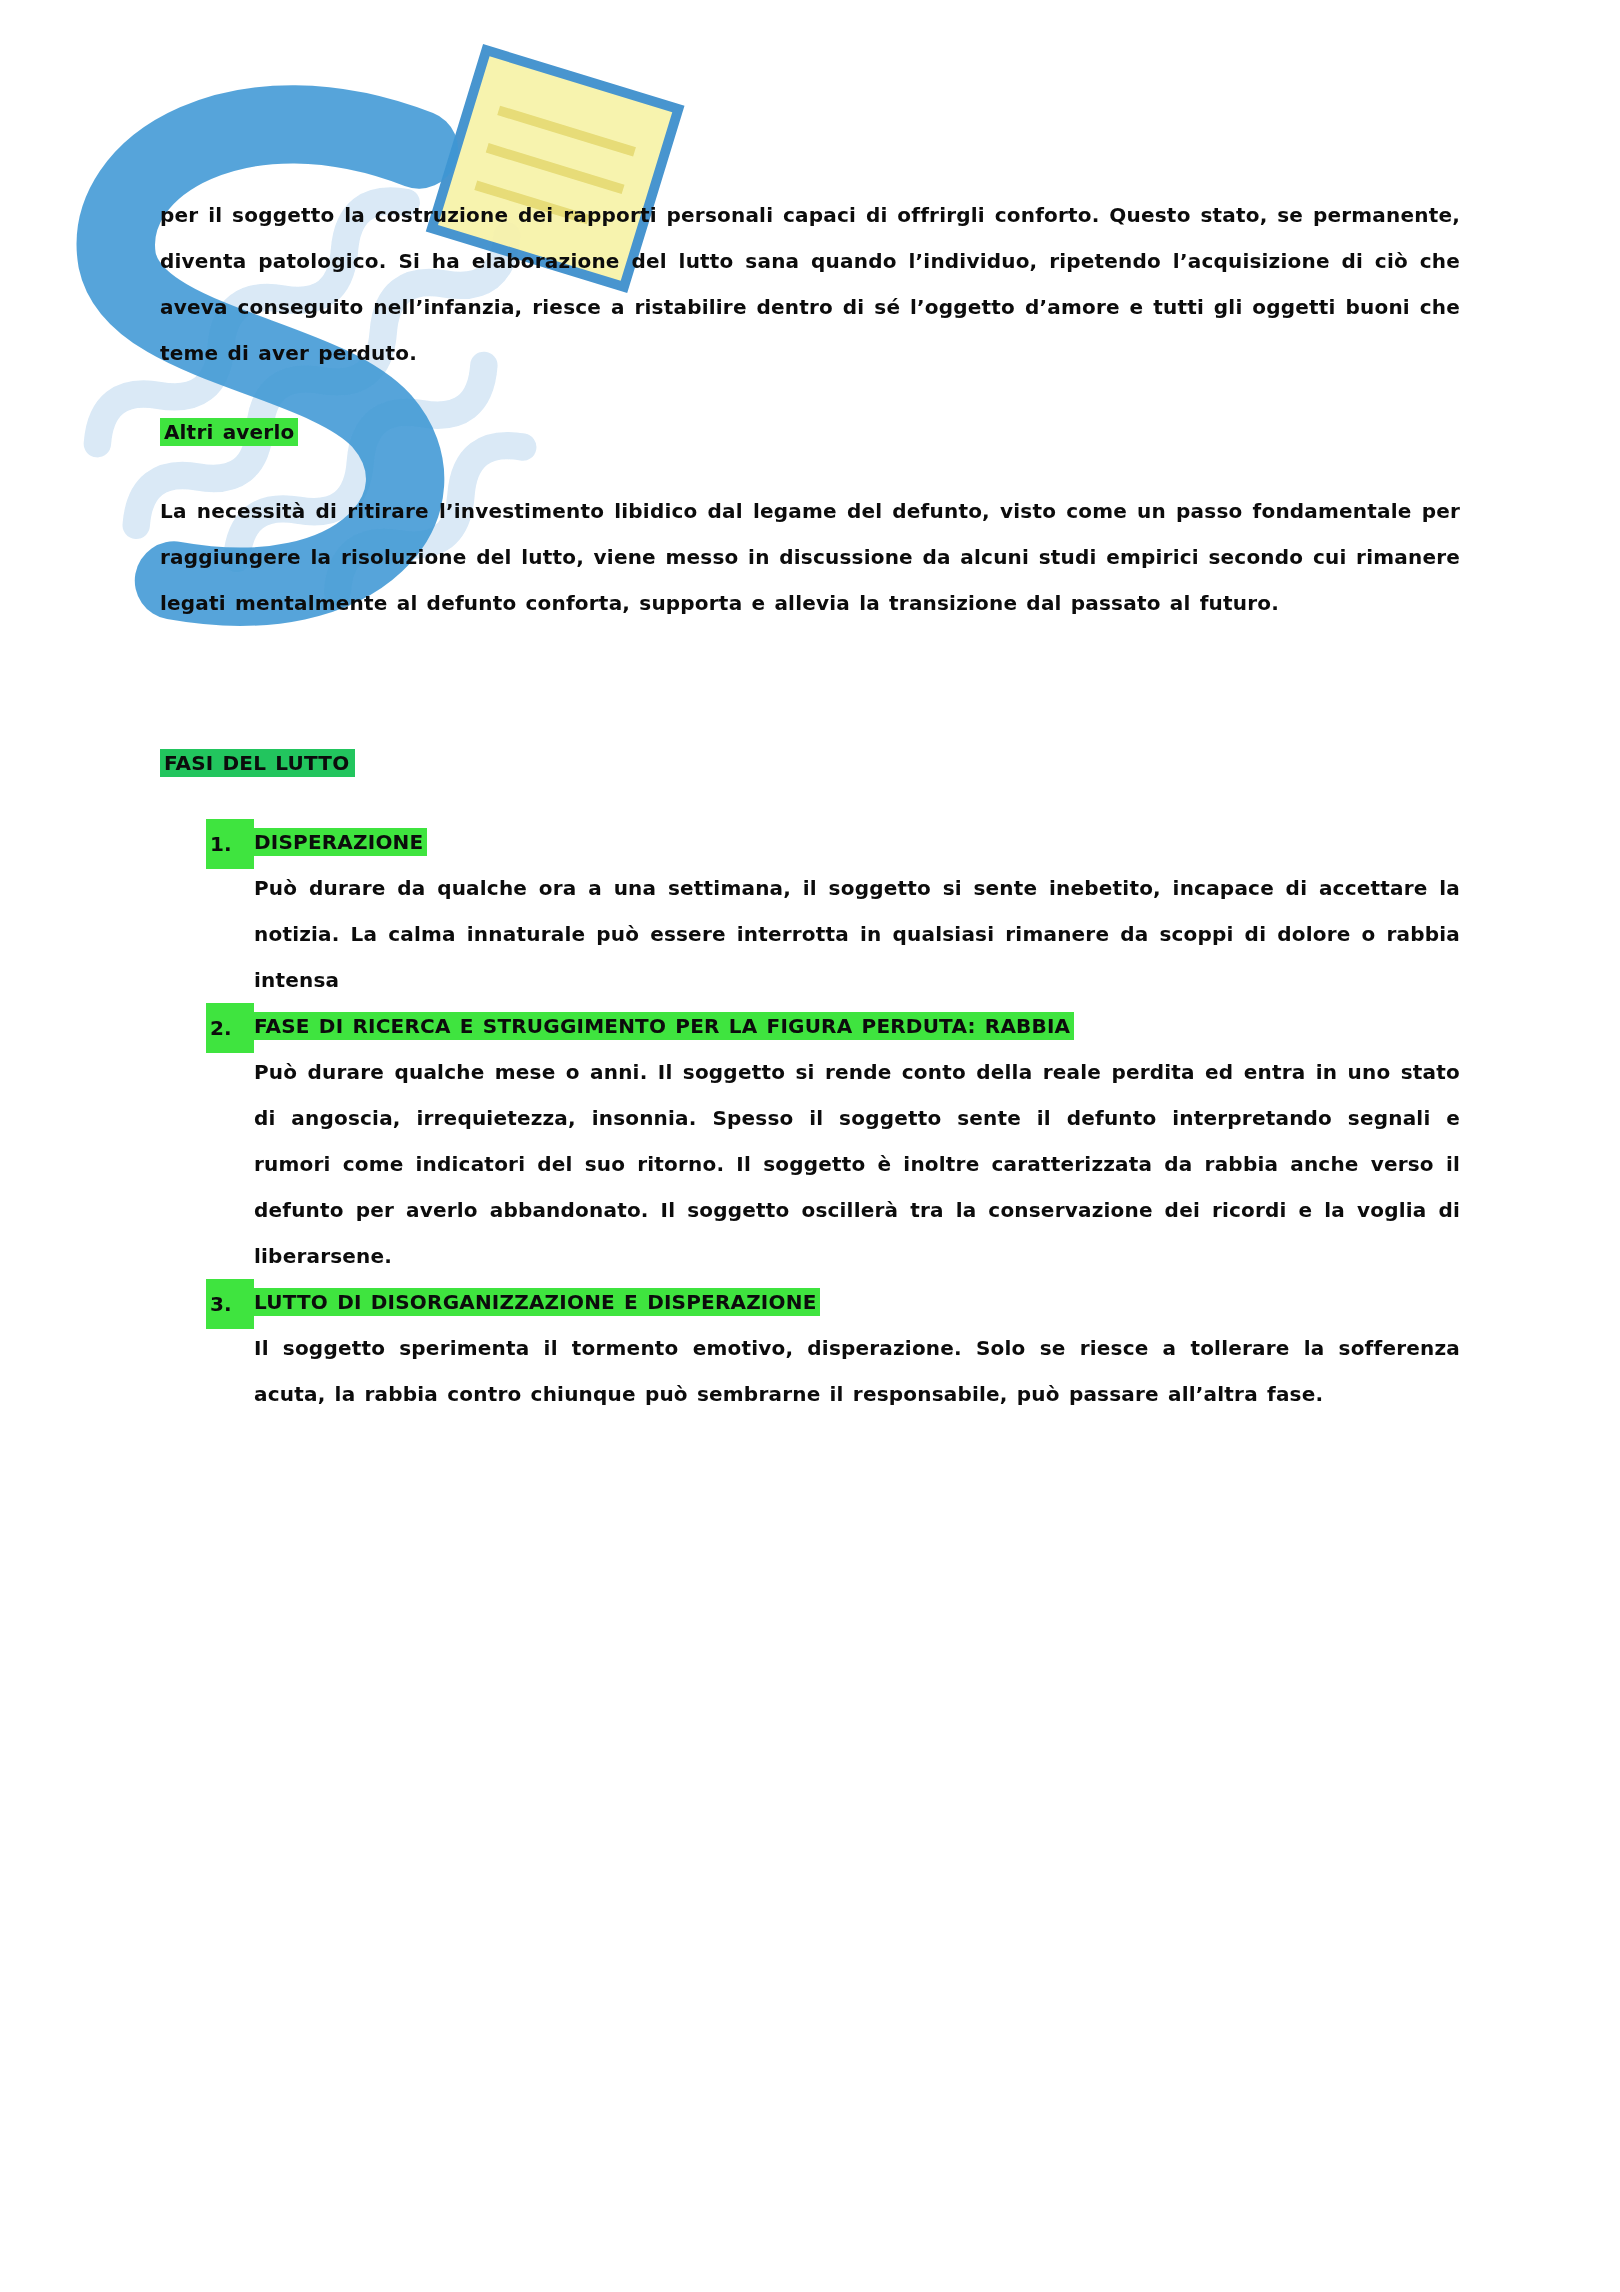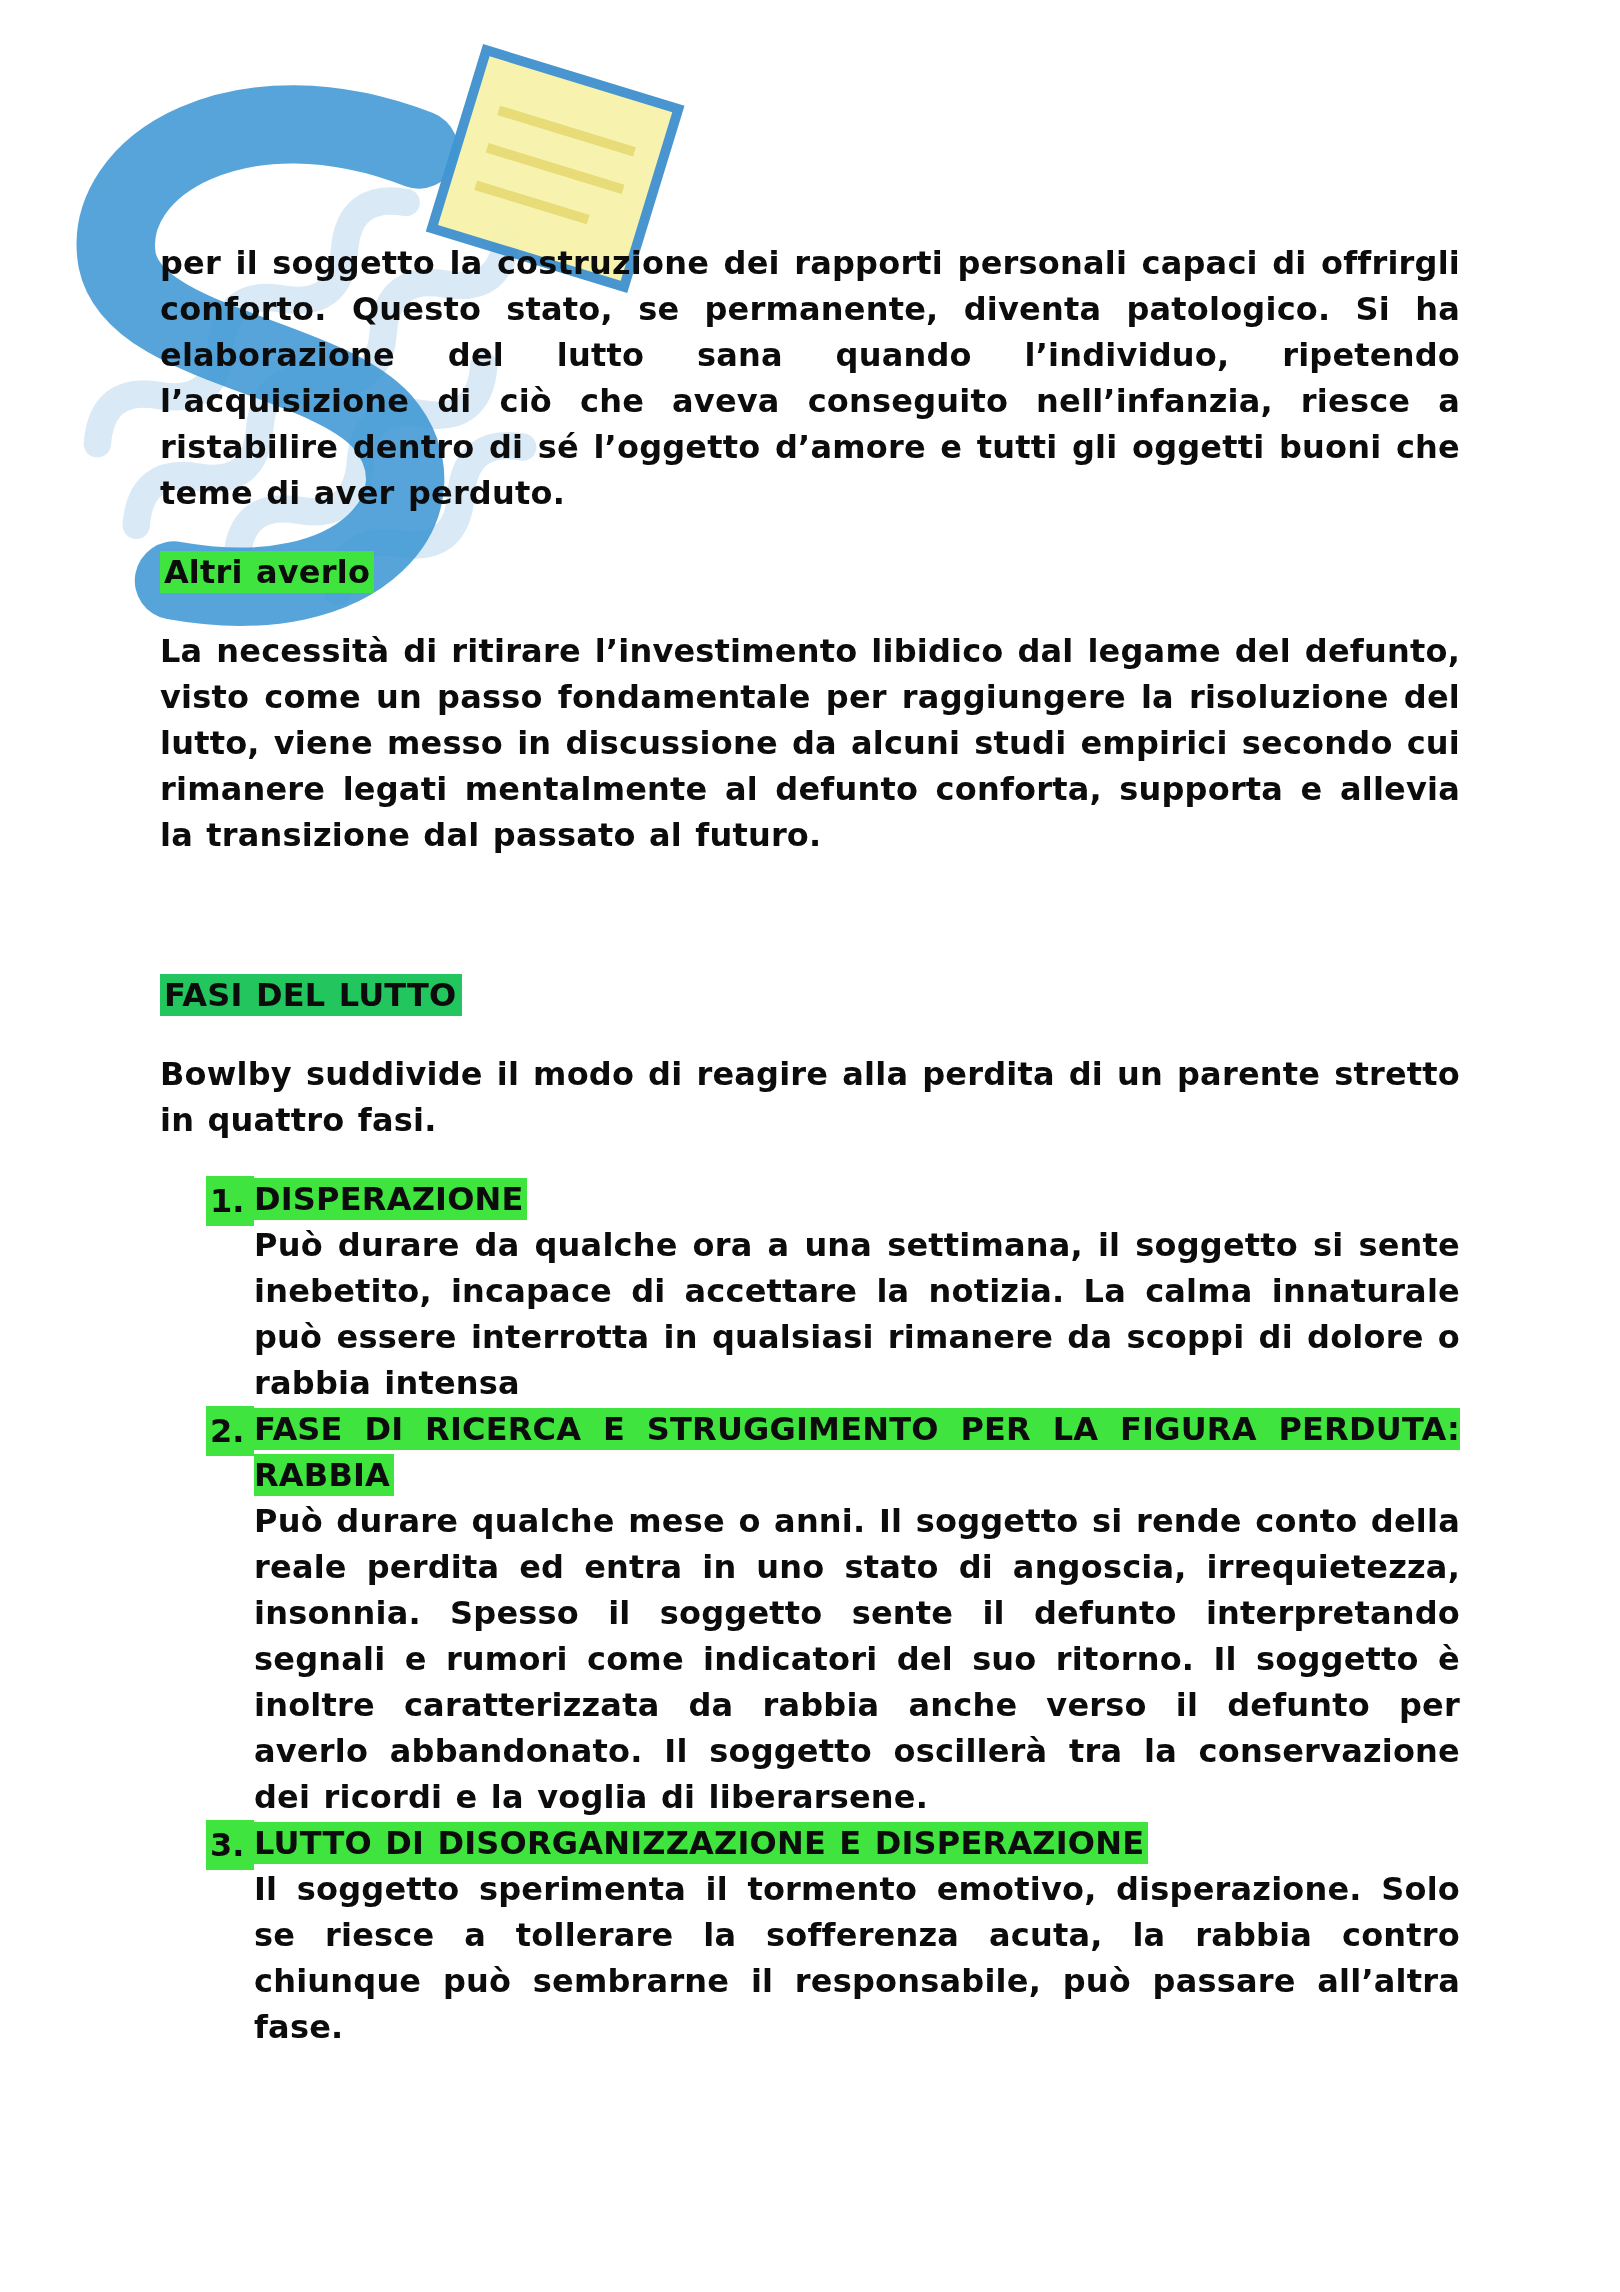--- a/index.html
+++ b/index.html
@@ -24,26 +24,25 @@
     pointer-events: none;
   }
 
   
   .content {
     position: absolute;
     left: 160px;
     top: 192px;
     width: 1300px;
     z-index: 1;
-    font-size: 32px;
+    font-size: 20px;
     line-height: 46px;
     text-align: justify;
     letter-spacing: 0.2px;
     word-spacing: 2px;
-    margin-top: 48px;
   }
   .para { margin-bottom: 33px; }
   .heading { text-align: left; margin-bottom: 33px; }
   .big-gap { margin-top: 114px; }
 
   .hl-green { background: #3fe43f; padding: 2px 3.9px 2px 3.9px; }
   .hl-yellow { background: #22c55e; padding: 2px 5.9px 2px 3.9px; }
 
   .list { margin-top: 3.9px; }
   .list-item { position: relative; padding-left: 94px; }
@@ -90,21 +89,20 @@
   <div class="heading">
     <span class="hl-green">Altri averlo</span>
   </div>
 
   <p class="para">La necessità di ritirare l’investimento libidico dal legame del defunto, visto come un passo fondamentale per raggiungere la risoluzione del lutto, viene messo in discussione da alcuni studi empirici secondo cui rimanere legati mentalmente al defunto conforta, supporta e allevia la transizione dal passato al futuro.</p>
 
   <div class="heading big-gap">
     <span class="hl-yellow">FASI DEL LUTTO</span>
   </div>
 
-  <p class="para">Bowlby suddivide il modo di reagire alla perdita di un parente stretto in quattro fasi.</p>
 
   <div class="list">
 
     <div class="list-item">
       <div class="item-heading">
         <span class="item-number">1.</span>
         <span class="hl-green">DISPERAZIONE</span>
       </div>
       <div class="item-body">Può durare da qualche ora a una settimana, il soggetto si sente inebetito, incapace di accettare la notizia. La calma innaturale può essere interrotta in qualsiasi rimanere da scoppi di dolore o rabbia intensa</div>
     </div>

